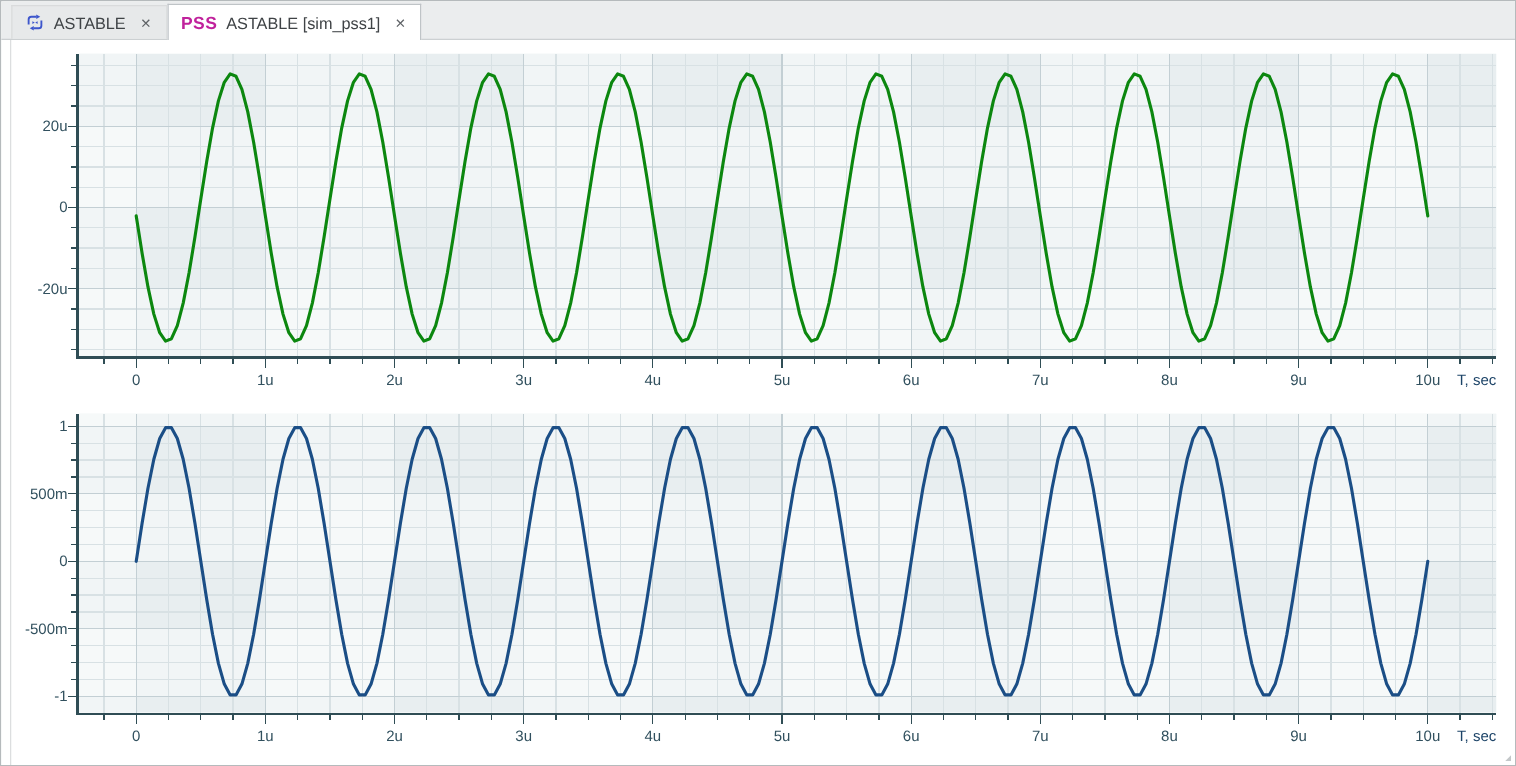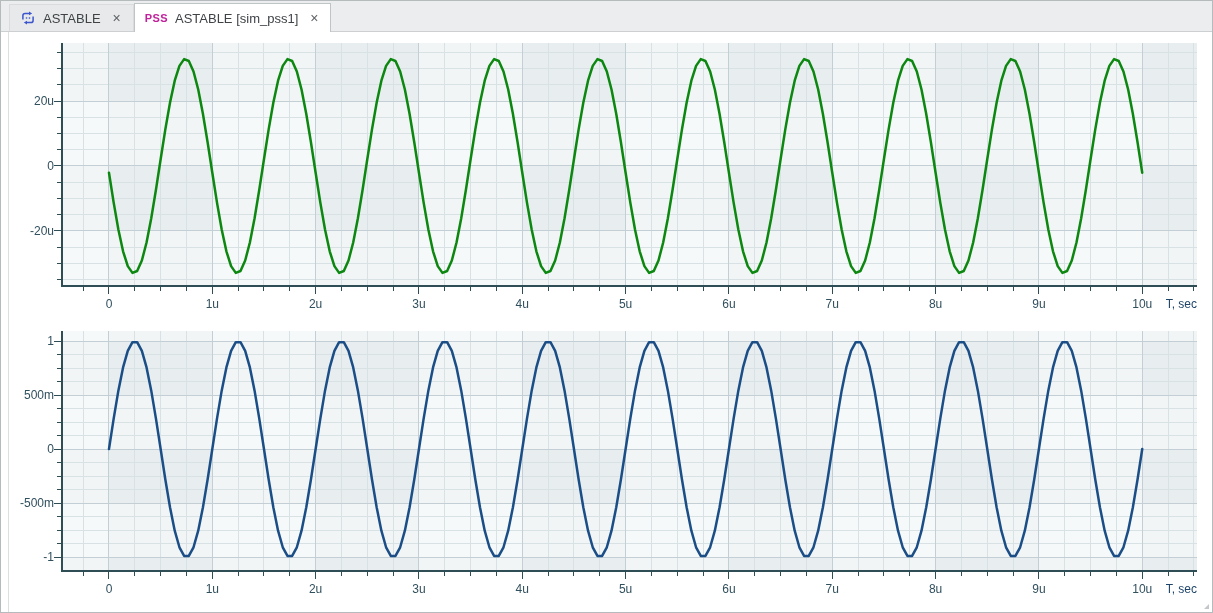--- a/index.html
+++ b/index.html
@@ -20,21 +20,21 @@
   }
   .tab.inactive{
     background:#e7e9ea;border:1px solid #d9dbdc;border-bottom:none;
   }
   .tab.active{
     background:#ffffff;border:1px solid #bfc4c7;border-bottom:none;
     height:29px;margin-bottom:-1px;z-index:2;
   }
   .tab-icon{display:inline-flex;margin-right:7px;}
   .tab-badge{
-    font-size:11px;font-weight:700;letter-spacing:.4px;margin-right:7px;
+    font-size:14px;font-weight:700;letter-spacing:.4px;margin-right:7px;
   }
   .tab-label{margin-right:10px;}
   .tab-close{
     font-size:14px;line-height:14px;color:#5f6367;padding:0 2px;cursor:default;
   }
   .content{position:absolute;left:0;top:31px;right:0;bottom:0;background:#ffffff;}
   .left-edge-line{
     position:absolute;left:7px;top:0;bottom:0;width:1px;background:#dcdedf;
   }
   .chart-svg{position:absolute;left:0;display:block;}

